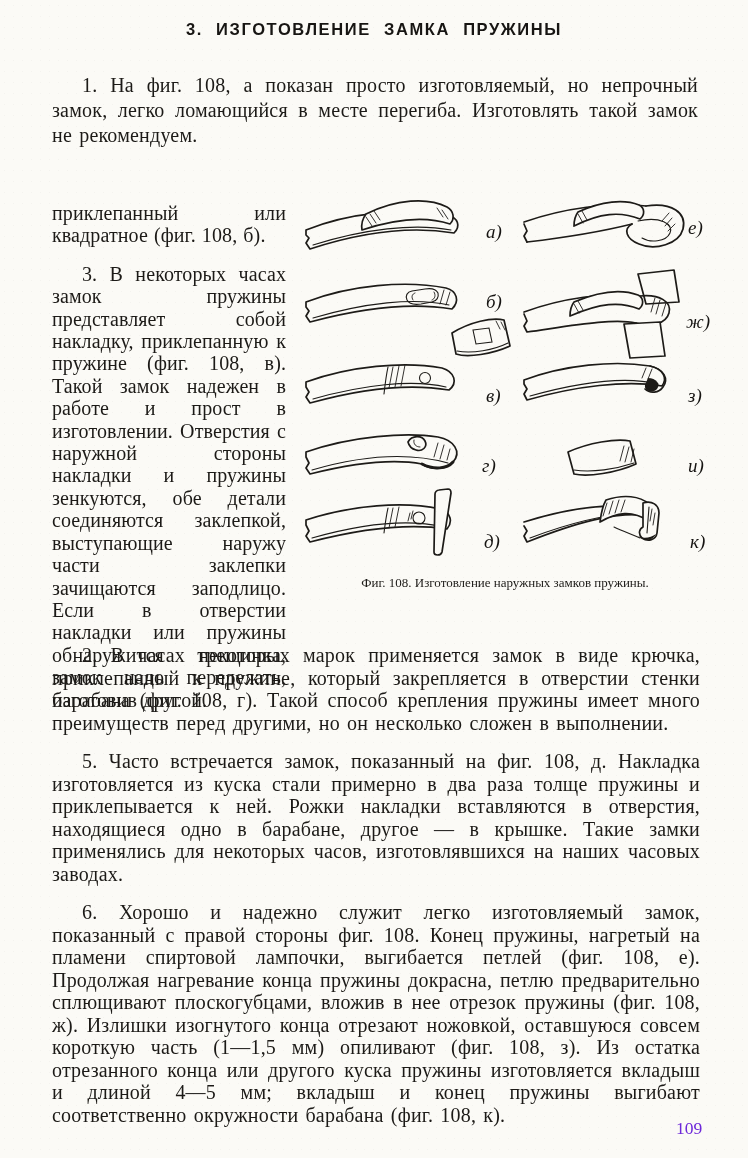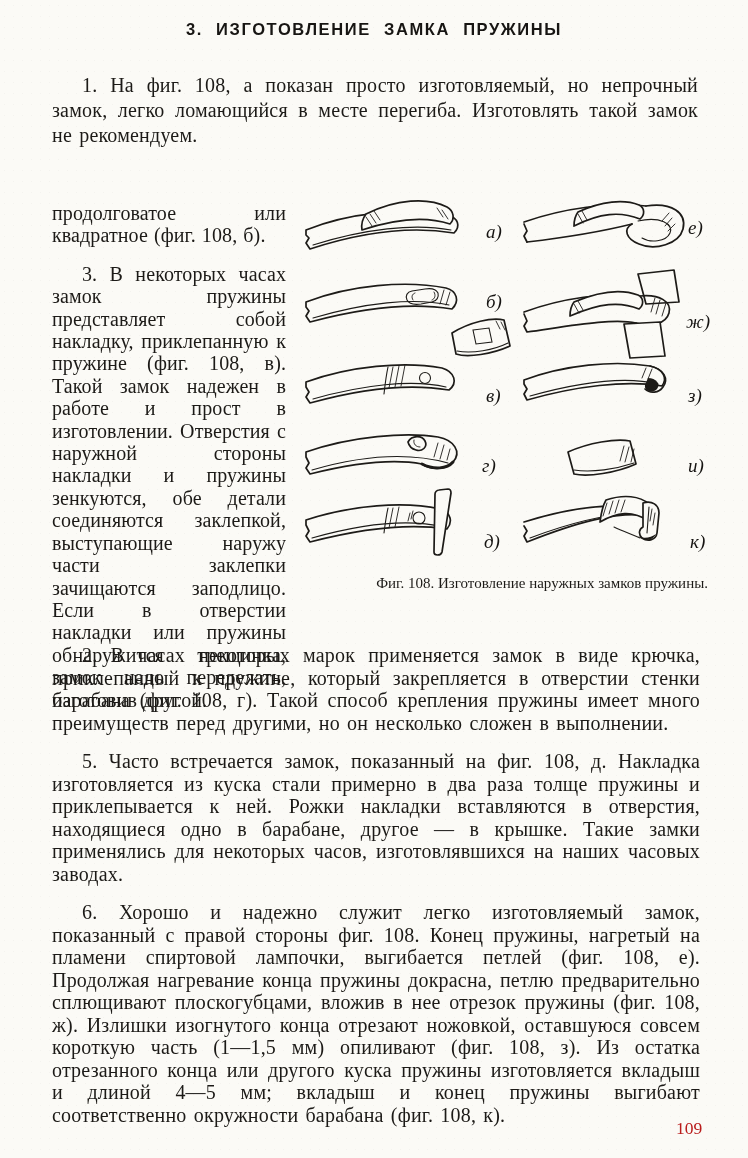--- a/index.html
+++ b/index.html
@@ -22,24 +22,24 @@
   .textblock p{margin:16px;text-indent:30px;}
   .textblock p.noindent{text-indent:0;}
   .intro{top:57px;left:36px;width:678px;font-size:20px;line-height:25px;
          letter-spacing:0.2px;word-spacing:2px;}
   .leftcol{top:186px;left:36px;width:266px;font-size:20px;line-height:22.4px;
            letter-spacing:0.1px;word-spacing:1px;hyphens:auto;-webkit-hyphens:auto;}
   .bottom{top:628px;left:36px;width:680px;font-size:20px;line-height:22.5px;
           letter-spacing:0.2px;word-spacing:2px;}
   .figure{position:absolute;top:190px;left:298px;width:450px;height:380px;}
   .figcaption{
-    position:absolute;top:573px;left:302px;width:406px;text-align:right;
-    font-size:15px;line-height:20.5px;color:#1c1a17;
+    position:absolute;top:573px;left:302px;width:406px;text-align:center;
+    font-size:13px;line-height:20.5px;color:#1c1a17;
   }
-  .pagenum{position:absolute;top:1118px;left:676px;font-size:17.5px;color:#b91c1c;}
+  .pagenum{position:absolute;top:1118px;left:676px;font-size:17.5px;color:#6d28d9;}
   
   .sp{fill:#fbfaf6;stroke:#1d1b18;stroke-width:1.7;stroke-linejoin:round;}
   .ol{fill:none;stroke:#1d1b18;stroke-width:1.7;stroke-linecap:round;stroke-linejoin:round;}
   .ln{fill:none;stroke:#1d1b18;stroke-width:1.1;stroke-linecap:round;}
   .ht{fill:none;stroke:#1d1b18;stroke-width:0.9;stroke-linecap:round;}
   .ink{fill:#1d1b18;stroke:none;}
   .thick{fill:none;stroke:#1d1b18;stroke-width:3;stroke-linecap:round;}
   text.flabel{font-family:"Liberation Serif",serif;font-style:italic;
               font-size:19px;fill:#161412;}
 </style>
@@ -48,21 +48,21 @@
 
 <div class="page">
 
   <div class="heading">3. ИЗГОТОВЛЕНИЕ ЗАМКА ПРУЖИНЫ</div>
 
   <div class="textblock intro">
     <p>1. На фиг. 108, а показан просто изготовляемый, но непрочный замок, легко ломающийся в месте перегиба. Изготовлять такой замок не рекомендуем.</p>
   </div>
 
   <div class="textblock leftcol">
-    <p class="noindent">продолговатое или квадратное (фиг. 108, б).</p>
+    <p class="noindent">приклепанный или квадратное (фиг. 108, б).</p>
     <p>3. В некоторых часах замок пружины представляет собой накладку, приклепанную к пружине (фиг. 108, в). Такой замок надежен в работе и прост в изготовлении. Отверстия с наружной стороны накладки и пружины зенкуются, обе детали соединяются заклепкой, выступающие наружу части заклепки зачищаются заподлицо. Если в отверстии накладки или пружины обнаружится трещинка, замок надо переделать, изготовив другой.</p>
   </div>
 
   <div class="figure">
     <svg viewBox="0 0 450 380" width="450" height="380">
 
       <g transform="translate(6,14)">
         <path class="sp" d="M2,26 C44,9 100,3 144,11 C154,14 157,22 150,29 C108,22 58,28 6,45 L2,39 L5,34 L2,31 Z"></path>
         <path class="ln" d="M9,41 C60,25 110,19 147,26"></path>
         <path class="sp" d="M62,10 C92,-5 124,-7 143,3 C150,7 151,15 146,20 C122,12 94,14 58,26 C57,20 59,14 62,10 Z"></path>

